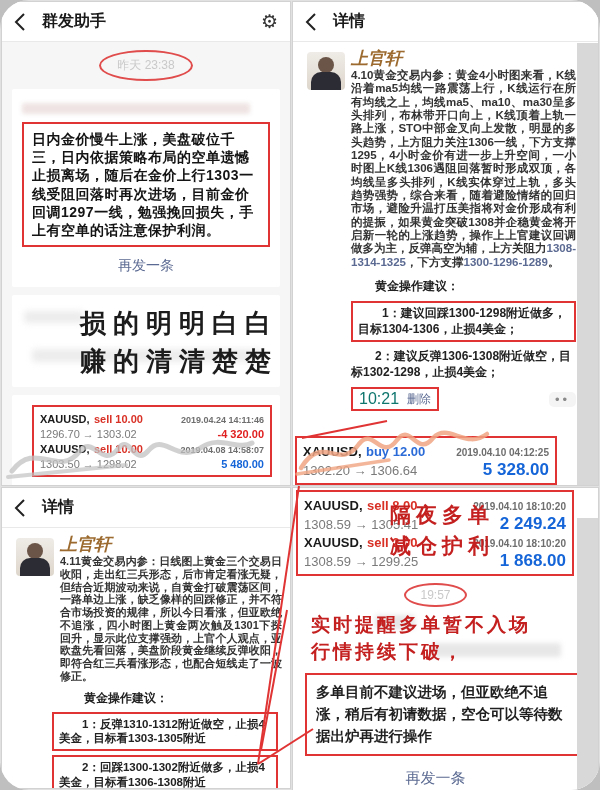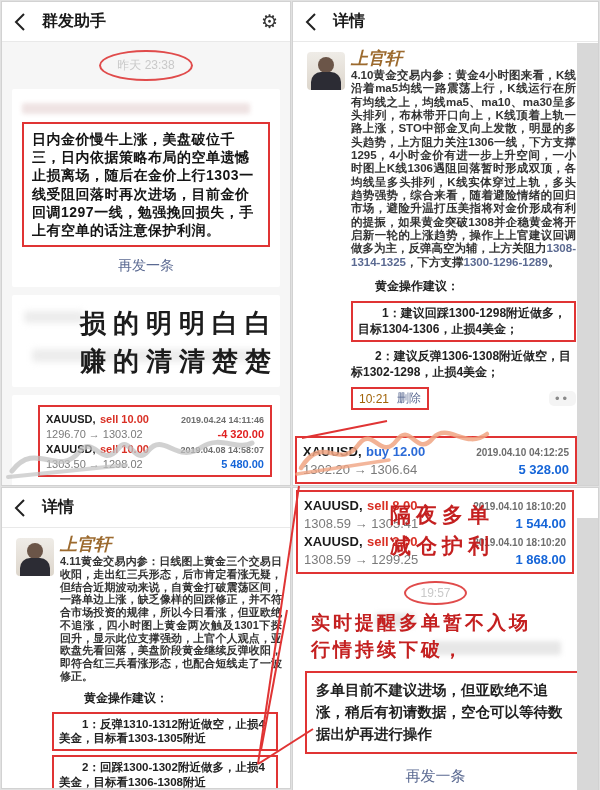--- a/index.html
+++ b/index.html
@@ -1,18 +1,18 @@
 <!DOCTYPE html>
 <html><head>
 <meta charset="utf-8">
 <style>
   * { margin:0; padding:0; box-sizing:border-box; }
   html,body { background:#bfbfbf; }
   body { font-family:"Liberation Sans","DejaVu Sans",sans-serif; }
-  .canvas { position:relative; width:600px; height:790px; background:#e1e1e1; overflow:hidden; }
+  .canvas { position:relative; width:600px; height:790px; background:#e1e1e1; overflow:hidden;border-radius:29px; }
 
   .panel { position:absolute; background:#ffffff; overflow:hidden; box-shadow:0 0 0 1px #d2d2d2; }
   .panel.tl { left:2px; top:2px; width:288px; height:483px; background:#f6f6f6; }
   .panel.tr { left:293px; top:2px; width:305px; height:483px; }
   .panel.bl { left:2px; top:488px; width:288px; height:300px; }
   .panel.br { left:293px; top:488px; width:305px; height:372px; }
 
   .hdr { height:40px; display:flex; align-items:center; padding:0 12px; background:#fff;
          border-bottom:1px solid #e9e9e9; }
   .hdr .back { width:20px; height:20px; display:inline-flex; align-items:center; cursor:pointer; }
@@ -49,21 +49,21 @@
   .side.sell { color:#d93025; }
   .side.buy { color:#2b6bd8; }
   .tdate { font-size:9px; color:#6e6e6e; font-weight:700; }
   .tprices { font-size:11px; color:#7a7a7a; }
   .tpnl { font-size:11px; font-weight:700; }
   .tpnl.profit { color:#1565d8; }
   .tpnl.loss { color:#e02020; }
   .big .sym,.big .side { font-size:13px; }
   .big .tdate { font-size:10px; }
   .big .tprices { font-size:13px; }
-  .big .tpnl { font-size:13px; }
+  .big .tpnl { font-size:17px; }
   .big .trow { line-height:17px; }
 
   .sig { position:absolute; pointer-events:none; }
 
   
   .chat { padding:8px 22px 0 14px; position:relative; }
   .avatar { width:38px; height:38px; border-radius:4px; position:absolute; left:14px; top:10px;
             background:linear-gradient(#efece7,#ddd6cc); overflow:hidden; cursor:pointer; }
   .avatar .head { position:absolute; left:11px; top:5px; width:16px; height:16px;
                   border-radius:50%; background:#6b5548; }
@@ -73,21 +73,21 @@
   .msgcol { margin-left:44px; }
   .bodytxt { font-size:11.5px; font-weight:700; color:#333; line-height:1.16;
              text-align:justify; margin-top:2px; }
   .bluenum { color:#5b6a92; }
   .advice-title { font-size:12px; font-weight:700; color:#222; text-indent:2em; margin-top:9px; }
   .advice { font-size:12px; font-weight:700; color:#222; line-height:1.3; text-indent:2em; }
   .advice.boxed { border:2px solid #e03434; padding:3px 5px; }
   .advice + .advice { margin-top:7px; }
   .meta { margin-top:7px; display:flex; align-items:center; }
   .meta-box { border:2px solid #e03434; padding:1px 6px; display:inline-flex; gap:8px; align-items:center; }
-  .meta-time { color:#a16207; font-size:12px; }
+  .meta-time { color:#0f766e; font-size:16px; }
   .meta-del { color:#5b6a92; font-size:12px; cursor:pointer; }
   .more-dots { margin-left:auto; color:#8a8a8a; font-size:13px; letter-spacing:3px;
                background:#f4f4f4; border-radius:5px; padding:0 6px; cursor:pointer; }
 
   .edge-strip { position:absolute; right:0; width:21px; background:#d8d8d8; }
 
   
   .anno-red { font-family:"DejaVu Serif","Liberation Serif",serif; font-weight:700; color:#c42020; }
   .overlay-anno { position:absolute; left:92px; top:7px; font-size:21px; line-height:31px;
                   letter-spacing:5px; }
@@ -128,21 +128,21 @@
     </div>
 
     <div class="card callig">
       <div class="smear" style="left:12px;top:16px;width:60px;height:12px;"></div>
       <div class="smear" style="left:20px;top:54px;width:230px;height:13px;"></div>
       <div class="line" style="position:relative;z-index:2;">损的明明白白</div>
       <div class="line" style="position:relative;z-index:2;">赚的清清楚楚</div>
     </div>
 
     <div class="card" style="padding:10px 8px 26px;">
-      <div class="redbox trades" style="margin-left:18px;">
+      <div class="redbox trades" style="margin-left:12px;">
         <div class="trow">
           <div><span class="sym">XAUUSD,</span>
                <span class="side sell">sell 10.00</span></div>
           <div class="tdate">2019.04.24 14:11:46</div>
         </div>
         <div class="trow">
           <div class="tprices">1296.70 → 1303.02</div>
           <div class="tpnl loss">-4 320.00</div>
         </div>
         <div class="trow">
@@ -189,21 +189,21 @@
         <div class="meta">
           <span class="meta-box">
             <span class="meta-time">10:21</span>
             <span class="meta-del">删除</span>
           </span>
           <span class="more-dots">••</span>
         </div>
       </div>
     </div>
 
-    <div class="redbox trades big" style="position:absolute; left:2px; top:434px; width:282px;">
+    <div class="redbox trades big" style="position:absolute; left:2px; top:434px; width:262px;">
       <div class="trow">
         <div><span class="sym">XAUUSD,</span>
              <span class="side buy">buy 12.00</span></div>
         <div class="tdate">2019.04.10 04:12:25</div>
       </div>
       <div class="trow">
         <div class="tprices">1302.20 → 1306.64</div>
         <div class="tpnl profit">5 328.00</div>
       </div>
     </div>
@@ -245,21 +245,21 @@
     <div class="edge-strip" style="top:30px;bottom:4px;"></div>
 
     <div class="redbox trades big" style="position:relative; margin:2px 24px 0 3px;">
       <div class="trow">
         <div><span class="sym">XAUUSD,</span>
              <span class="side sell">sell 8.00</span></div>
         <div class="tdate">2019.04.10 18:10:20</div>
       </div>
       <div class="trow">
         <div class="tprices">1308.59 → 1305.41</div>
-        <div class="tpnl profit">1 544.00</div>
+        <div class="tpnl profit">2 249.24</div>
       </div>
       <div class="trow">
         <div><span class="sym">XAUUSD,</span>
              <span class="side sell">sell 2.00</span></div>
         <div class="tdate">2019.04.10 18:10:20</div>
       </div>
       <div class="trow">
         <div class="tprices">1308.59 → 1299.25</div>
         <div class="tpnl profit">1 868.00</div>
       </div>

